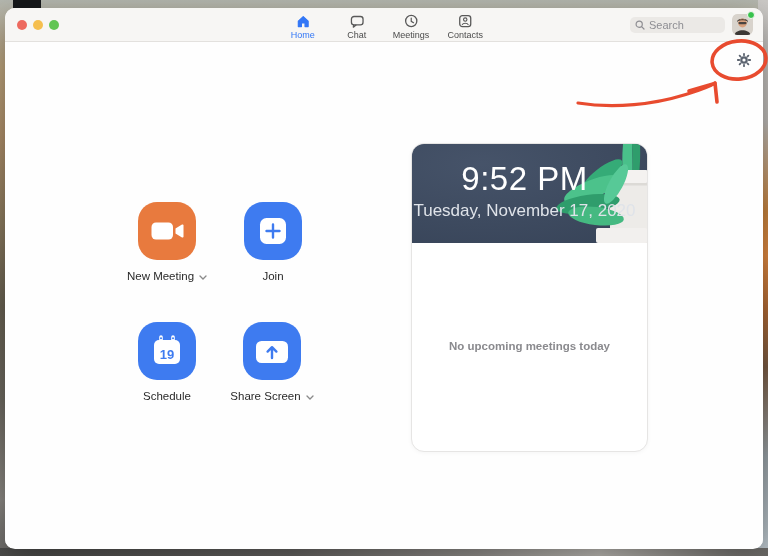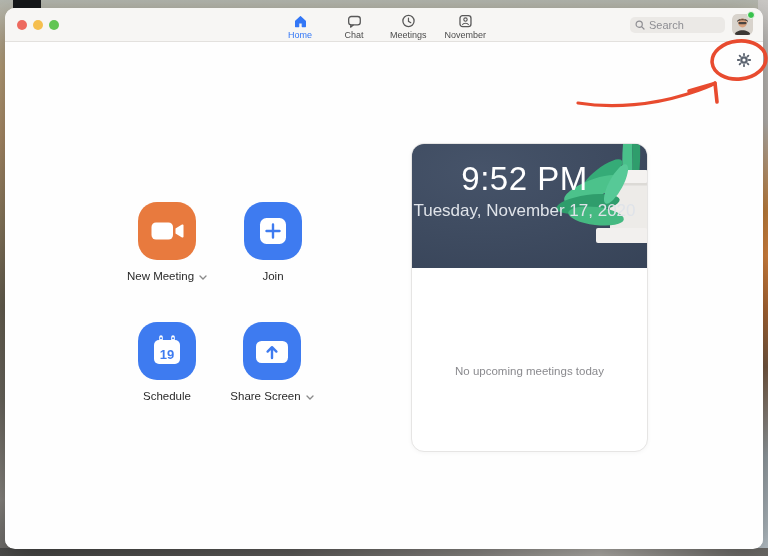--- a/index.html
+++ b/index.html
@@ -64,28 +64,28 @@
   .sq-blue { background:#3e7bf0; }
   .act-1 { left:97px;  top:156px; }
   .act-2 { left:203px; top:156px; }
   .act-3 { left:97px;  top:276px; }
   .act-4 { left:202px; top:276px; }
 
   
   .card { position:absolute; left:406px; top:101px; width:237px; height:309px;
     border:1px solid #e6e5e4; border-radius:13px; background:#fff;
     box-shadow:0 1px 4px rgba(0,0,0,.04); overflow:hidden; }
-  .card-header { position:relative; height:124px; background:#3c4a61; overflow:hidden;padding-left:16px; }
+  .card-header { position:relative; height:99px; background:#3c4a61; overflow:hidden;padding-left:16px; }
   .card-header .texture { position:absolute; inset:0;
     background:radial-gradient(120% 120% at 30% 20%, rgba(255,255,255,.05), rgba(0,0,0,.12)); }
   .plant { position:absolute; right:0; top:0; }
   .clock-wrap { position:absolute; left:0; top:16px; width:225px; text-align:center; }
   .clock-time { font-size:33px; color:#fff; letter-spacing:.5px; }
   .clock-date { margin-top:3px; font-size:17px; color:#dfe3e9; }
-  .card-body { position:relative; height:210px; }
+  .card-body { position:relative; height:210px;font-weight:bold; }
   .empty-msg { position:absolute; left:0; right:0; top:97px; text-align:center;
     font-size:11.5px; color:#8a8a8e; }
 
   
   .annotation { position:absolute; inset:0; pointer-events:none; }
 </style>
 </head>
 <body>
 
 <div class="wallpaper">
@@ -131,21 +131,21 @@
         <span class="tlabel">Meetings</span>
       </div>
       <div class="tab">
         <span>
           <svg width="17" height="16" viewBox="0 0 17 16">
             <rect x="3" y="2.6" width="11" height="11" rx="2.6" fill="none" stroke="#595959" stroke-width="1.3"></rect>
             <circle cx="8.5" cy="6.6" r="1.7" fill="none" stroke="#595959" stroke-width="1.1"></circle>
             <path d="M5.6 11.6 C6.2 9.8 10.8 9.8 11.4 11.6" fill="none" stroke="#595959" stroke-width="1.1" stroke-linecap="round"></path>
           </svg>
         </span>
-        <span class="tlabel">November</span>
+        <span class="tlabel">Contacts</span>
       </div>
     </div>
 
     <div class="searchbox">
       <span>
         <svg width="10" height="10" viewBox="0 0 10 10">
           <circle cx="4.2" cy="4.2" r="3.1" fill="none" stroke="#8e8e93" stroke-width="1.2"></circle>
           <path d="M6.6 6.6 L9 9" stroke="#8e8e93" stroke-width="1.2" stroke-linecap="round"></path>
         </svg>
       </span>

